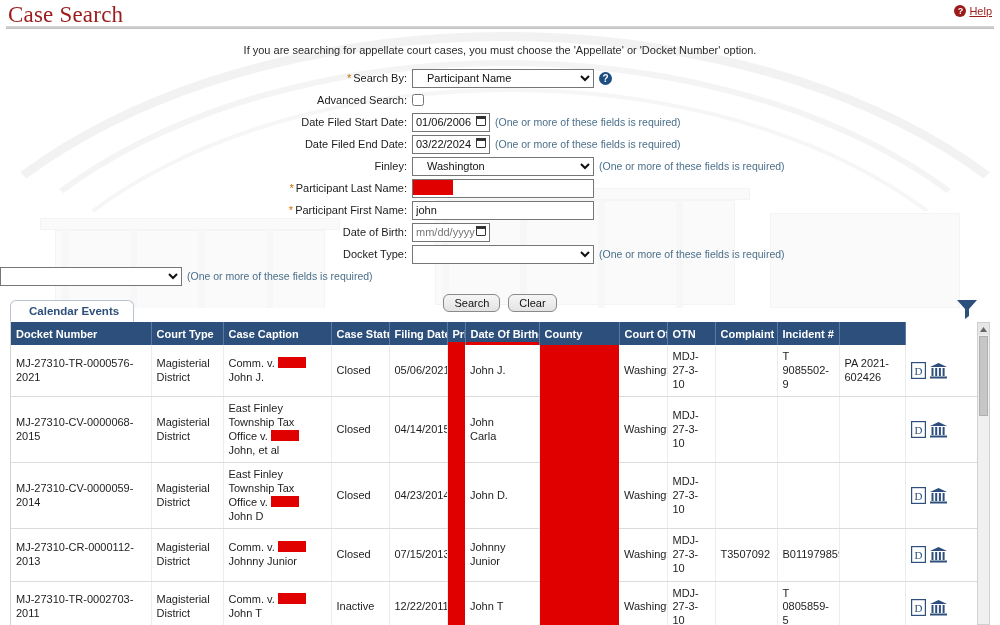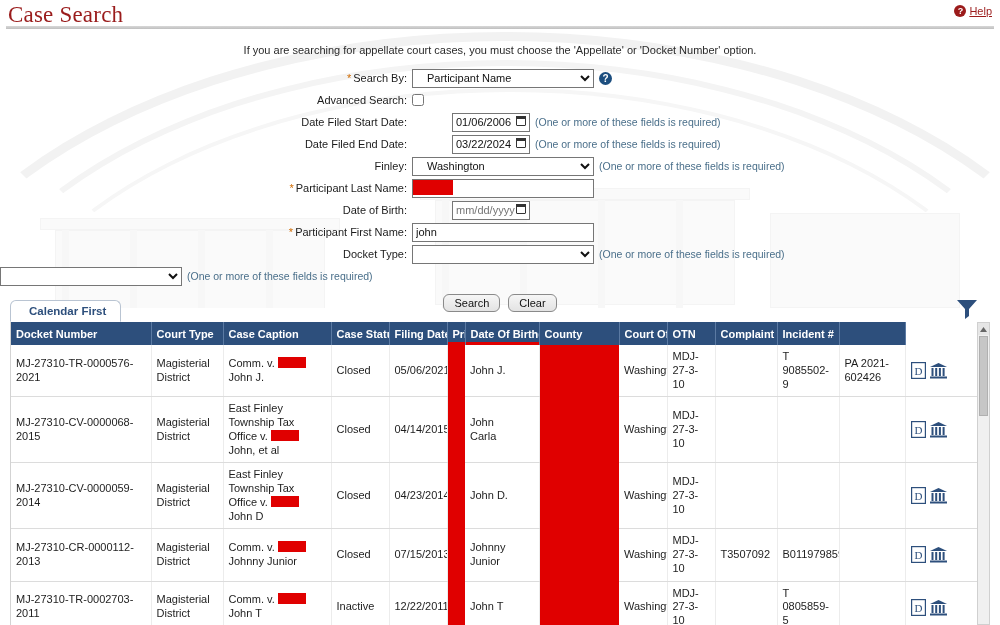--- a/index.html
+++ b/index.html
@@ -116,21 +116,21 @@
   input.ctl {
     height: 19px;
     font-family: "Liberation Sans", sans-serif;
     font-size: 11px;
     border: 1px solid #767676;
     background: #fff;
     color: #111;
     padding: 0 3px;
   }
   input.w-text { width: 182px; }
-  input.w-date { width: 78px; margin-left: 40px; }
+  input.w-date { width: 78px; }
 
   .date-wrap { position: relative; display: inline-flex; align-items: center; }
   .cal-glyph {
     position: absolute; right: 4px; top: 3px;
     width: 10px; height: 10px;
     border: 1px solid #333; border-radius: 1px;
     pointer-events: none;
   }
   .cal-glyph::before {
     content: ""; position: absolute; left: -1px; top: -1px; right: -1px;
@@ -391,39 +391,39 @@
     </div>
     <div class="form-field">
       <span class="input-holder">
         <input type="text" class="ctl w-text" style="">
         <span id="lastname-redaction"></span>
       </span>
     </div>
   </div>
 
   <div class="form-row">
+    <div class="form-label">
+      <span class="req-star">*</span><span>Participant First Name:</span>
+    </div>
+    <div class="form-field">
+      <input type="text" class="ctl w-text" value="john" style="">
+    </div>
+  </div>
+
+  <div class="form-row">
     <div class="form-label">Date of Birth:</div>
     <div class="form-field">
       <span class="date-wrap">
         <input type="text" class="ctl w-date" placeholder="mm/dd/yyyy" style="">
         <span class="cal-glyph"></span>
       </span>
     </div>
   </div>
 
   <div class="form-row">
-    <div class="form-label">
-      <span class="req-star">*</span><span>Participant First Name:</span>
-    </div>
-    <div class="form-field">
-      <input type="text" class="ctl w-text" value="john" style="">
-    </div>
-  </div>
-
-  <div class="form-row">
     <div class="form-label">Docket Type:</div>
     <div class="form-field">
       <select class="ctl w-sel">
         <option></option>
       </select>
       <span class="hint">(One or more of these fields is required)</span>
     </div>
   </div>
 
   <div class="form-row">
@@ -435,21 +435,21 @@
     </div>
   </div>
 
   <div id="form-buttons">
     <button class="btn">Search</button>
     <button class="btn">Clear</button>
   </div>
 </div>
 
 <div id="tabs-row">
-    <div class="tab inactive">Calendar First</div>
+    <div class="tab inactive">Calendar Events</div>
   </div>
 
 <div id="filter-icon">
   <svg width="22" height="20" viewBox="0 0 22 20">
     <polygon points="1,1 21,1 13,10 13,17 9,20 9,10" fill="#2d4f7c"></polygon>
   </svg>
 </div>
 
 <div id="results-wrap">
   <table id="results">

